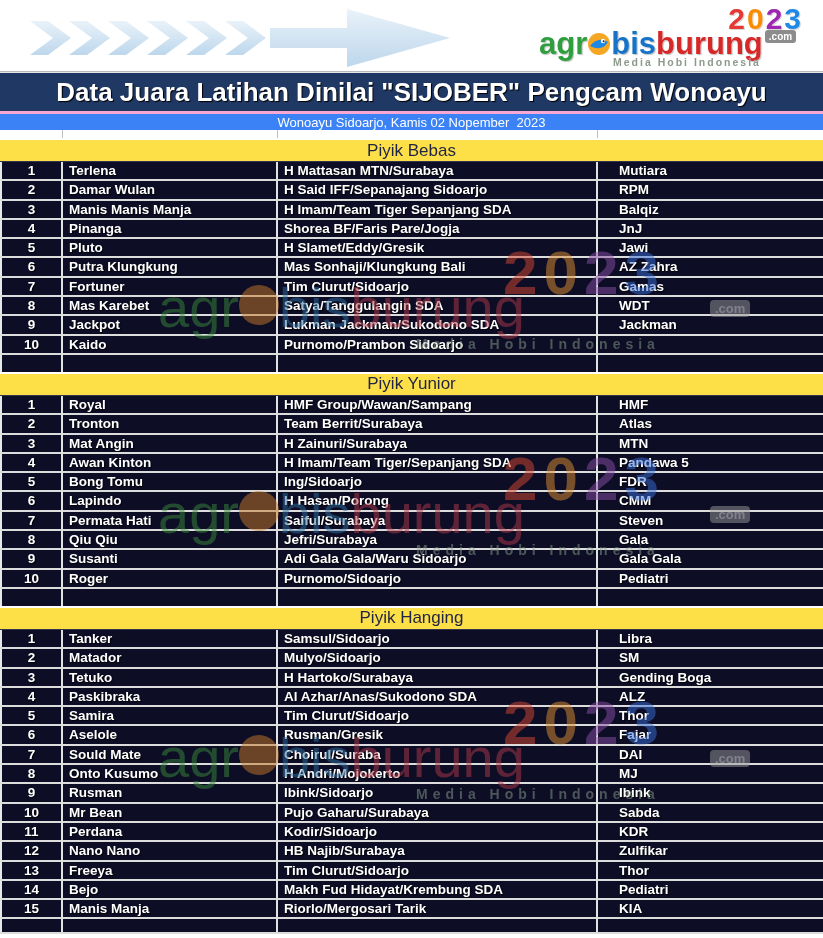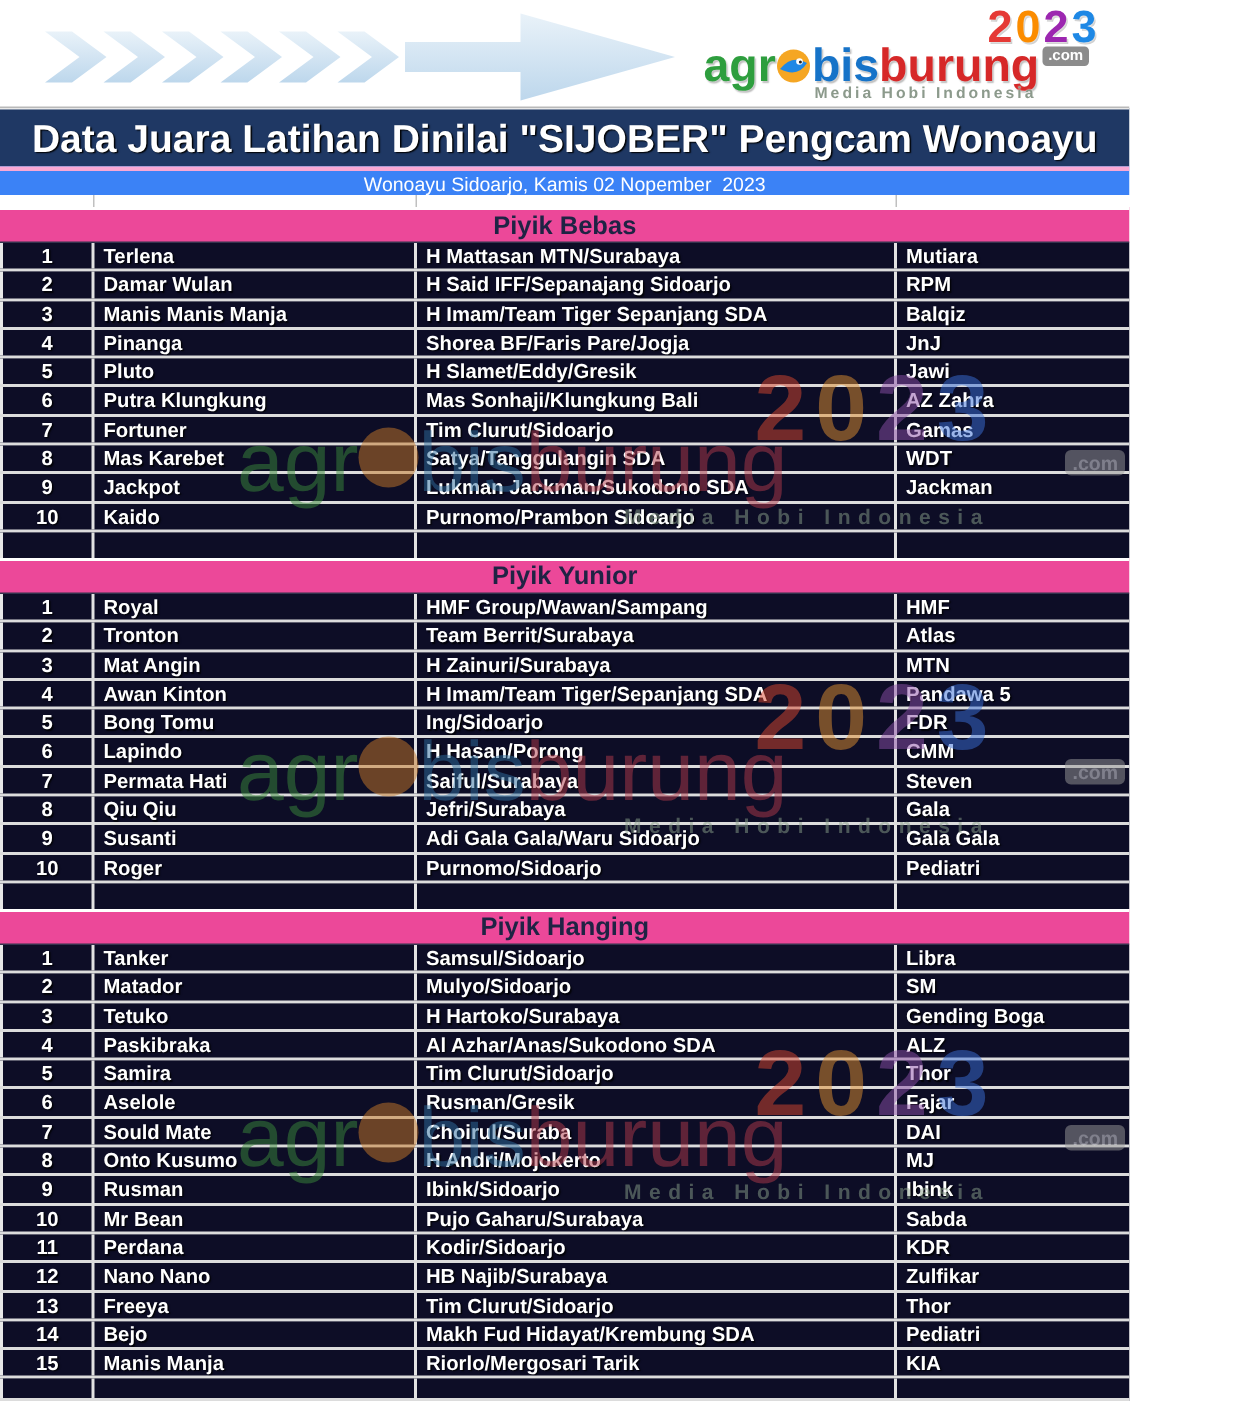--- a/index.html
+++ b/index.html
@@ -1,16 +1,16 @@
 <!DOCTYPE html>
 <html><head>
 <meta charset="utf-8">
 <style>
   html,body{margin:0;padding:0;background:#fff;}
-  .page{position:relative;width:753px;height:938px;background:#fff;overflow:hidden;
+  .page{position:relative;width:823px;height:938px;background:#fff;overflow:hidden;
         font-family:"Liberation Sans",sans-serif;}
 
   
   .top-band{position:relative;height:72px;background:#fff;border-bottom:1px solid #b9b9b9;box-sizing:border-box;}
   .arrows{position:absolute;left:12px;top:0;}
   .logo{position:absolute;right:6px;top:4px;width:278px;height:64px;}
   .logo-year{position:absolute;top:-2px;right:14px;font-size:30px;font-weight:bold;letter-spacing:2px;
              text-shadow:0 0 2px #fff,1px 1px 0 #ccc;}
   .logo-year .d0{color:#e53935;} .logo-year .d1{color:#fb8c00;}
   .logo-year .d2{color:#9c27b0;} .logo-year .d3{color:#1e88e5;}
@@ -28,29 +28,29 @@
              font-size:26px;font-weight:bold;text-shadow:1px 1px 1px #000;box-sizing:border-box;border-top:1px solid #e8e8e8;}
   .red-bar{height:19px;background:#3b82f6;color:#fff;display:flex;align-items:center;justify-content:center;
            font-size:13px;white-space:pre;box-sizing:border-box;border-top:3px solid #f9a8d4;}
 
   
   .grid{display:grid;grid-template-columns:63px 215px 320px 1fr;}
   .spacer-row{height:8px;background:#fff;}
   .spacer-row .sp{border-right:1px solid #c0c0c0;}
 
   
-  .band{height:24px;background:#ec4899;display:flex;align-items:center;justify-content:center;
-        font-size:17px;font-weight:bold;color:#1f2344;box-sizing:border-box;
+  .band{height:24px;background:#fde047;display:flex;align-items:center;justify-content:center;
+        font-size:17px;font-weight:normal;color:#1f2344;box-sizing:border-box;
         border-top:2px solid #fff;border-bottom:1px solid #33334d;}
   .t-row{height:19.3px;background:#0d0d26;box-sizing:border-box;border-bottom:2px solid #dcdcdc;}
   .t-row>div{color:#fff;font-weight:bold;font-size:13.5px;line-height:17px;box-sizing:border-box;
              overflow:hidden;white-space:nowrap;text-shadow:1px 1px 1px rgba(0,0,0,.85);}
   .c-rank{text-align:center;border-left:2px solid #e8e8e8;border-right:2px solid #e2e2e2;}
   .c-name,.c-owner{padding-left:6px;border-right:2px solid #e2e2e2;}
-  .c-team{padding-left:6px;}
+  .c-team{padding-left:21px;}
   .t-gap{height:17px;background:#0d0d26;box-sizing:border-box;}
   .t-gap>div{border-right:2px solid #e2e2e2;}
   .t-gap>div:last-child{border-right:none;}
   .t-gap>div:first-child{border-left:2px solid #e8e8e8;}
   .section:last-child .t-gap{height:15px;border-bottom:2px solid #dcdcdc;}
 
   
   .watermark{position:absolute;left:158px;width:610px;height:110px;opacity:.5;pointer-events:none;z-index:5;}
   .wm-year{position:absolute;top:2px;left:345px;font-size:62px;font-weight:bold;letter-spacing:6px;line-height:1;}
   .wm-year .d0{color:#d8472f;} .wm-year .d1{color:#e09030;}

